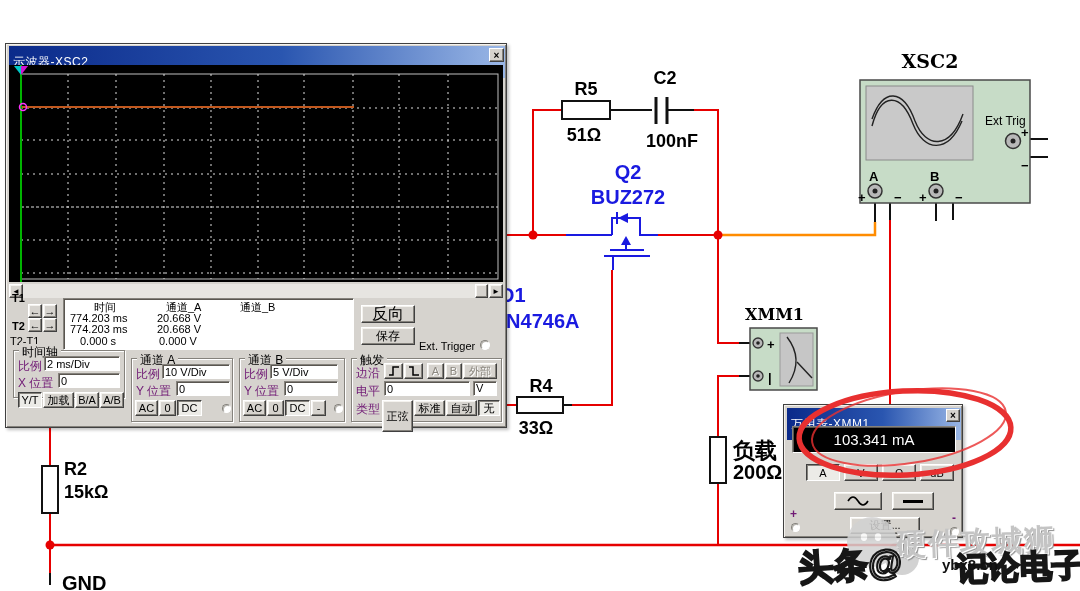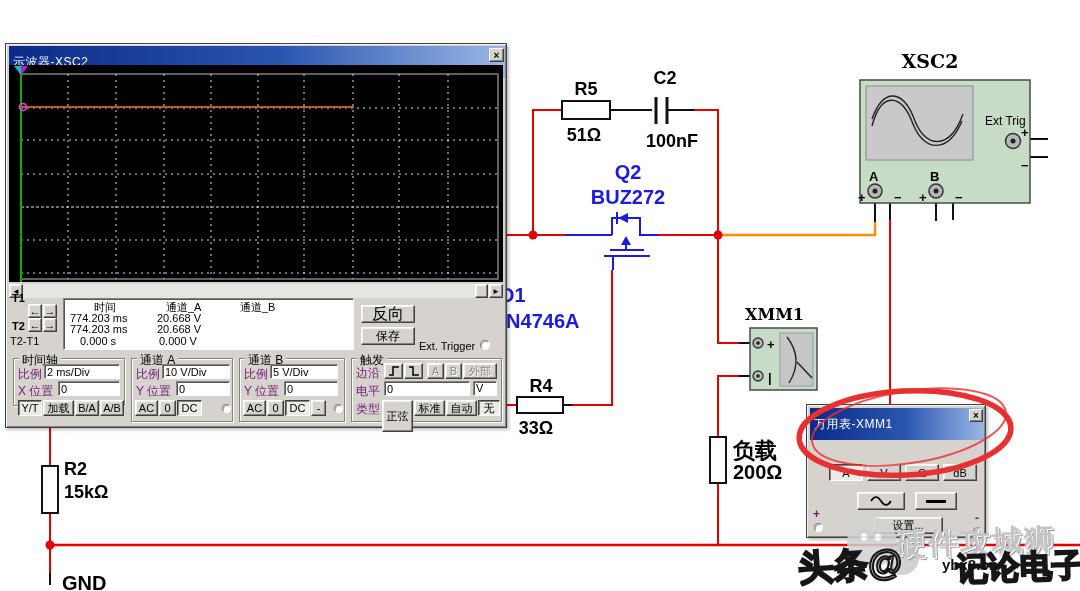--- a/index.html
+++ b/index.html
@@ -256,21 +256,21 @@
       <span class="lbl11" style="left:93px;top:24px">20.668 V</span>
       <span class="lbl11" style="left:16px;top:36px">0.000 s</span>
       <span class="lbl11" style="left:95px;top:36px">0.000 V</span>
     </div>
 
     <div class="btn" style="left:355px;top:261px;width:54px;height:18px;font-size:16px">反向</div>
     <div class="btn" style="left:355px;top:283px;width:54px;height:18px;font-size:12px">保存</div>
     <span class="lbl11" style="left:413px;top:296px">Ext. Trigger</span>
     <div class="radio" style="left:474px;top:296px;width:10px;height:10px"></div>
 
-    <div class="group" style="left:7px;top:314px;width:112px;height:48px">
+    <div class="group" style="left:7px;top:306px;width:112px;height:48px">
       <span class="legend">时间轴</span>
       <span class="lbl" style="left:4px;top:7px">比例</span>
       <input class="field" style="left: 30px; top: 5px; width: 76px;" readonly="" value="2 ms/Div">
       <span class="lbl" style="left:4px;top:24px">X 位置</span>
       <input class="field" style="left: 44px; top: 22px; width: 62px;" readonly="" value="0">
       <div class="btn pressed" style="left:4px;top:41px;width:24px;height:16px">Y/T</div>
       <div class="btn" style="left:29px;top:41px;width:31px;height:16px">加载</div>
       <div class="btn" style="left:61px;top:41px;width:24px;height:16px">B/A</div>
       <div class="btn" style="left:86px;top:41px;width:24px;height:16px">A/B</div>
     </div>
@@ -320,25 +320,28 @@
       <input class="field" style="left: 32px; top: 22px; width: 86px;" readonly="" value="0">
       <div class="field" style="left:121px;top:22px;width:24px">V</div>
       <span class="lbl" style="left:4px;top:42px">类型</span>
       <div class="btn" style="left:30px;top:41px;width:31px;height:32px">正弦</div>
       <div class="btn" style="left:62px;top:41px;width:31px;height:16px">标准</div>
       <div class="btn" style="left:94px;top:41px;width:31px;height:16px">自动</div>
       <div class="btn pressed" style="left:126px;top:41px;width:22px;height:16px">无</div>
     </div>
   </div>
 
-  <div class="win" id="mm-win" style="left:806px;top:404px;width:180px;height:134px;z-index:20">
+  <div class="win" id="mm-win" style="left:783px;top:404px;width:180px;height:134px;z-index:20">
     <div class="tbar" style="left:3px;top:3px;width:174px;height:15px">
       <span>万用表-XMM1</span>
     </div>
     <div class="closebtn" style="left:162px;top:4px;width:14px;height:13px">×</div>
+    <div class="sunkenbox" style="left:8px;top:21px;width:164px;height:27px;background:#000;display:flex;align-items:center;justify-content:center">
+      <span style="color:#fff;font-size:15px;font-family:'Liberation Sans',sans-serif">103.341 mA</span>
+    </div>
     <div class="btn pressed" style="left:22px;top:59px;width:34px;height:17px">A</div>
     <div class="btn" style="left:60px;top:59px;width:34px;height:17px">V</div>
     <div class="btn" style="left:98px;top:59px;width:34px;height:17px">Ω</div>
     <div class="btn" style="left:136px;top:59px;width:34px;height:17px">dB</div>
     <div class="btn" style="left:50px;top:87px;width:48px;height:18px">
       <svg width="22" height="10" viewBox="0 0 22 10">
           <path d="M1,5 Q6,-3 11,5 Q16,13 21,5" fill="none" stroke="#000" stroke-width="1.6"></path>
         </svg>
     </div>
     <div class="btn" style="left:108px;top:87px;width:42px;height:18px">

